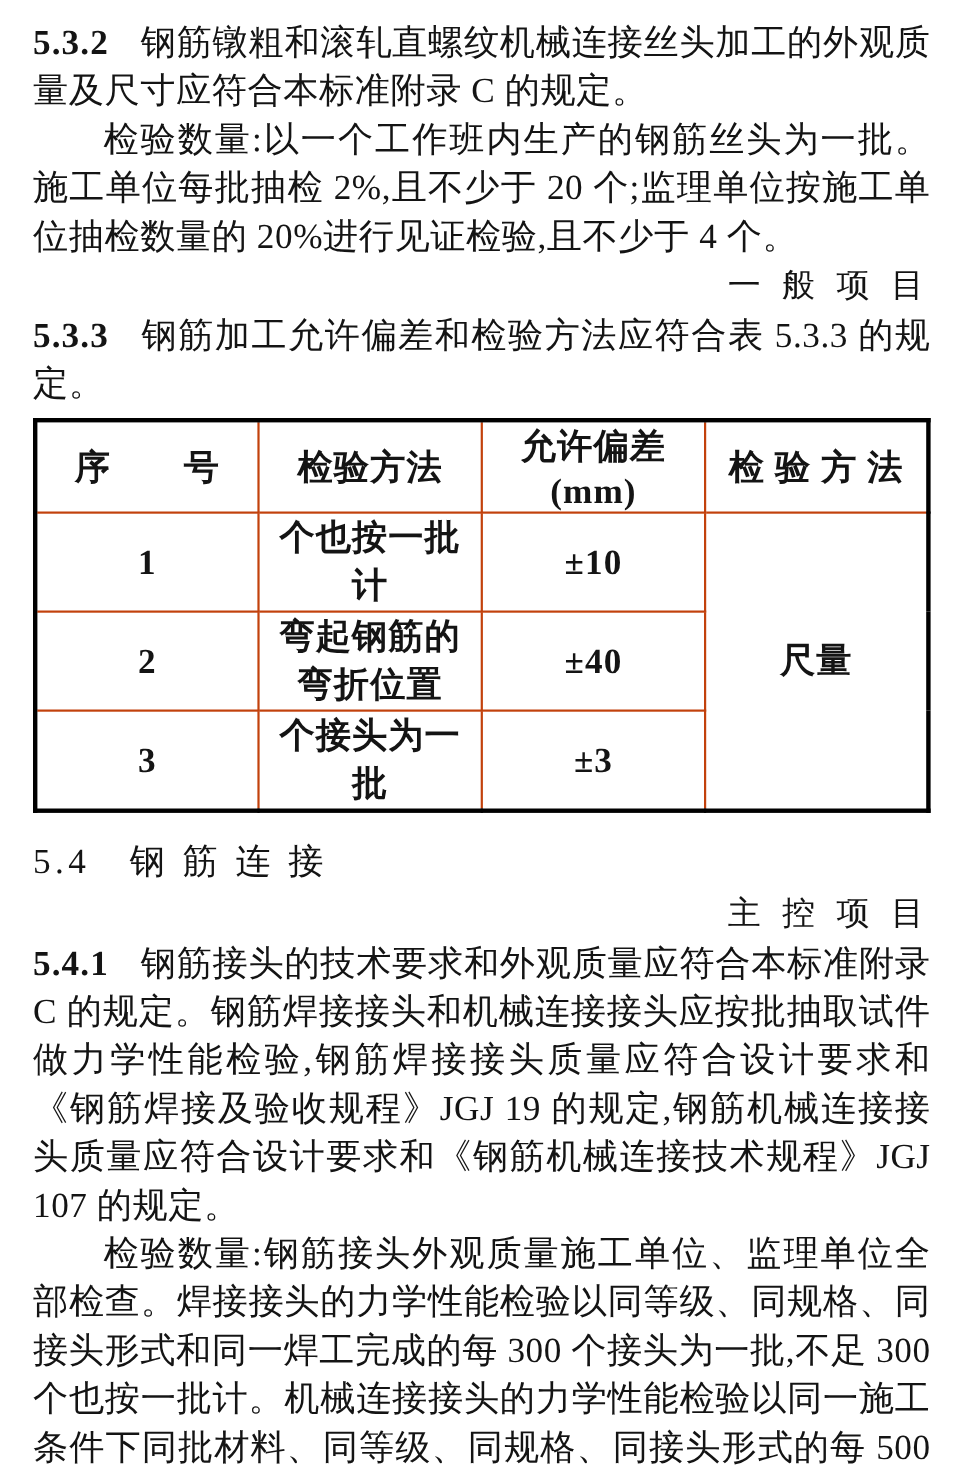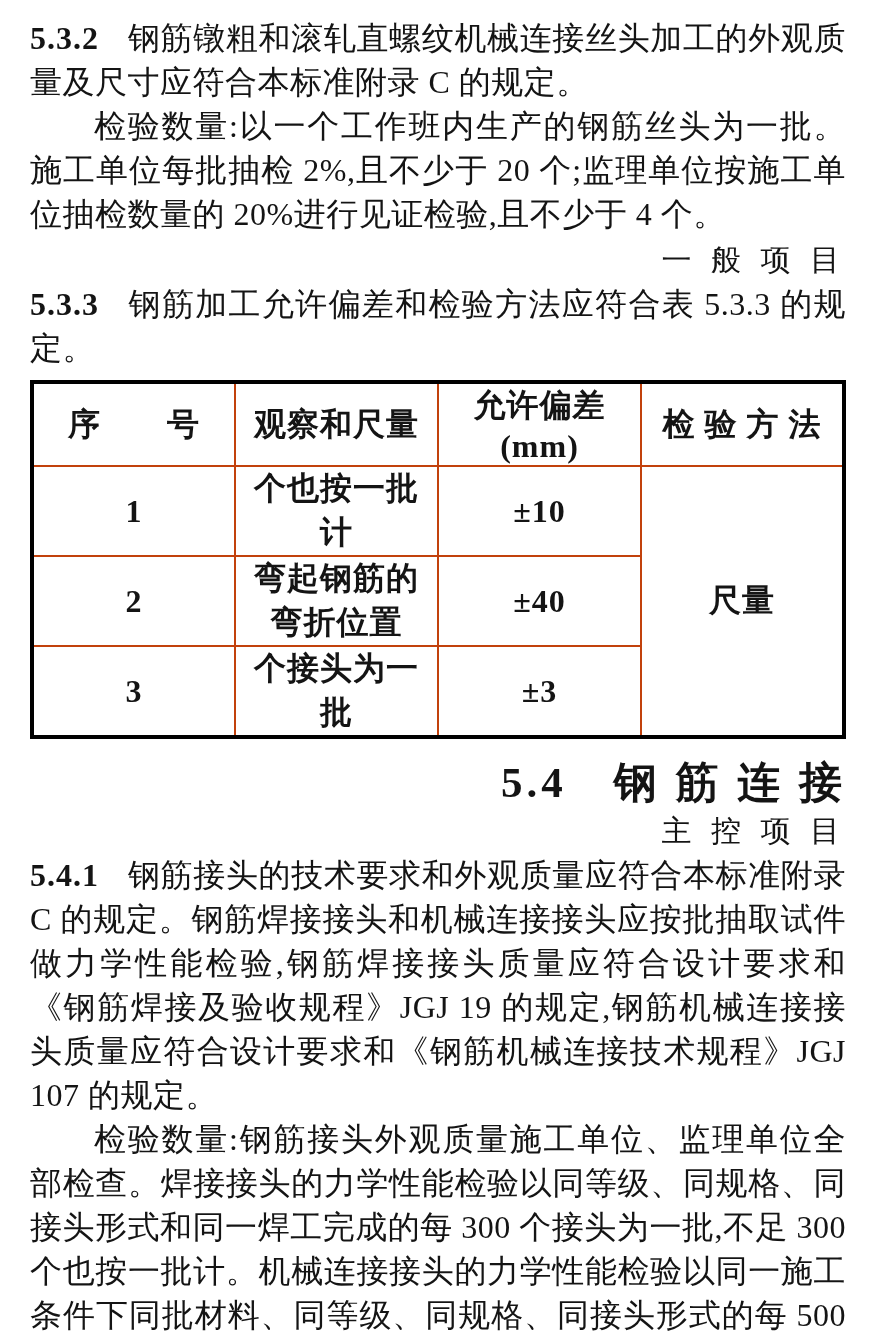--- a/index.html
+++ b/index.html
@@ -36,24 +36,24 @@
   .h-sub {
     margin: 2px 0 0 0;
     font-size: 30px;
     line-height: 44px;
     font-weight: normal;
     text-align: right;
     letter-spacing: 6px;
   }
   .h-major {
     margin: 20px 0 0 0;
-    font-size: 43px;
+    font-size: 32px;
     line-height: 48px;
-    font-weight: bold;
-    text-align: right;
+    font-weight: normal;
+    text-align: left;
     letter-spacing: 4px;
   }
   .caption {
     margin-top: 6px;
     font-size: 28px;
     line-height: 38px;
     font-weight: bold;
     text-align: center;
     letter-spacing: 1px;
   }
@@ -88,21 +88,21 @@
 
   <h3 class="h-sub">一 般 项 目</h3>
 
   <p class="para"><span class="num">5.3.3</span><span>钢筋加工允许偏差和检验方法应符合表 5.3.3 的规定。</span></p>
 
 
   <table class="tol">
     <tbody>
       <tr>
         <th>序　　号</th>
-        <th>观察和尺量</th>
+        <th>检验方法</th>
         <th>允许偏差(mm)</th>
         <th>检 验 方 法</th>
       </tr>
       <tr>
         <td>1</td>
         <td>个也按一批计</td>
         <td>±10</td>
         <td rowspan="3">尺量</td>
       </tr>
       <tr>

